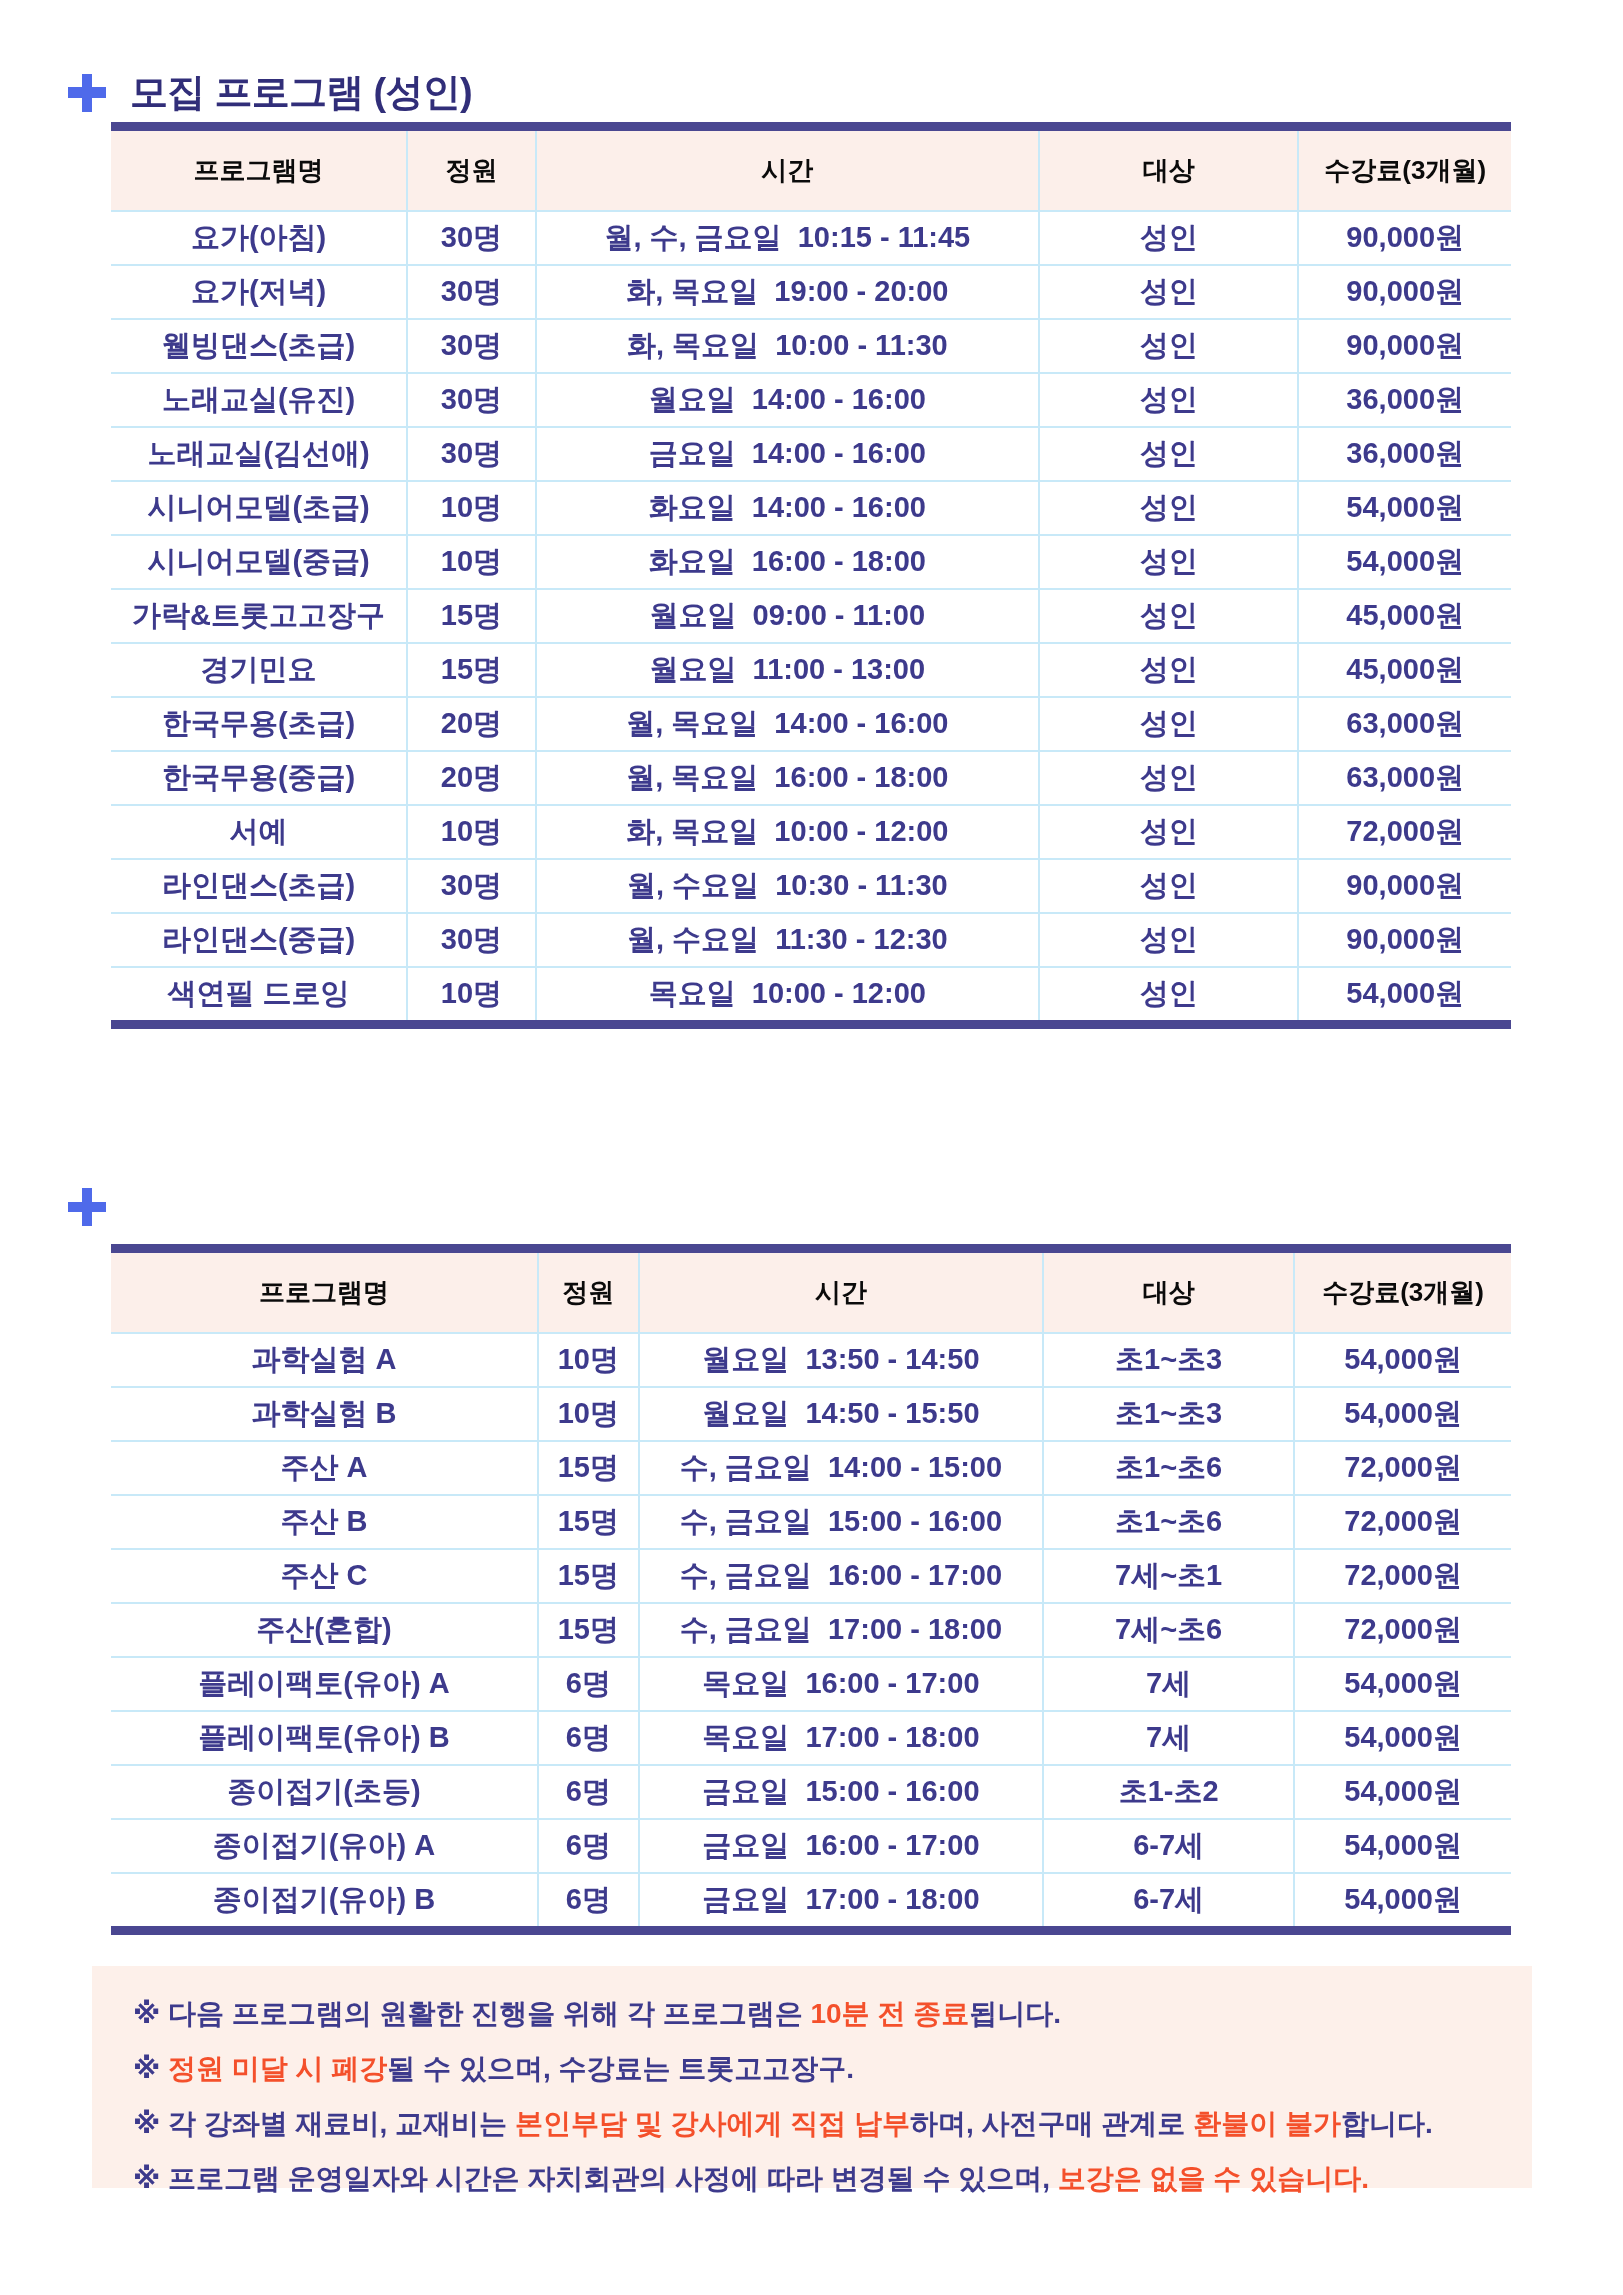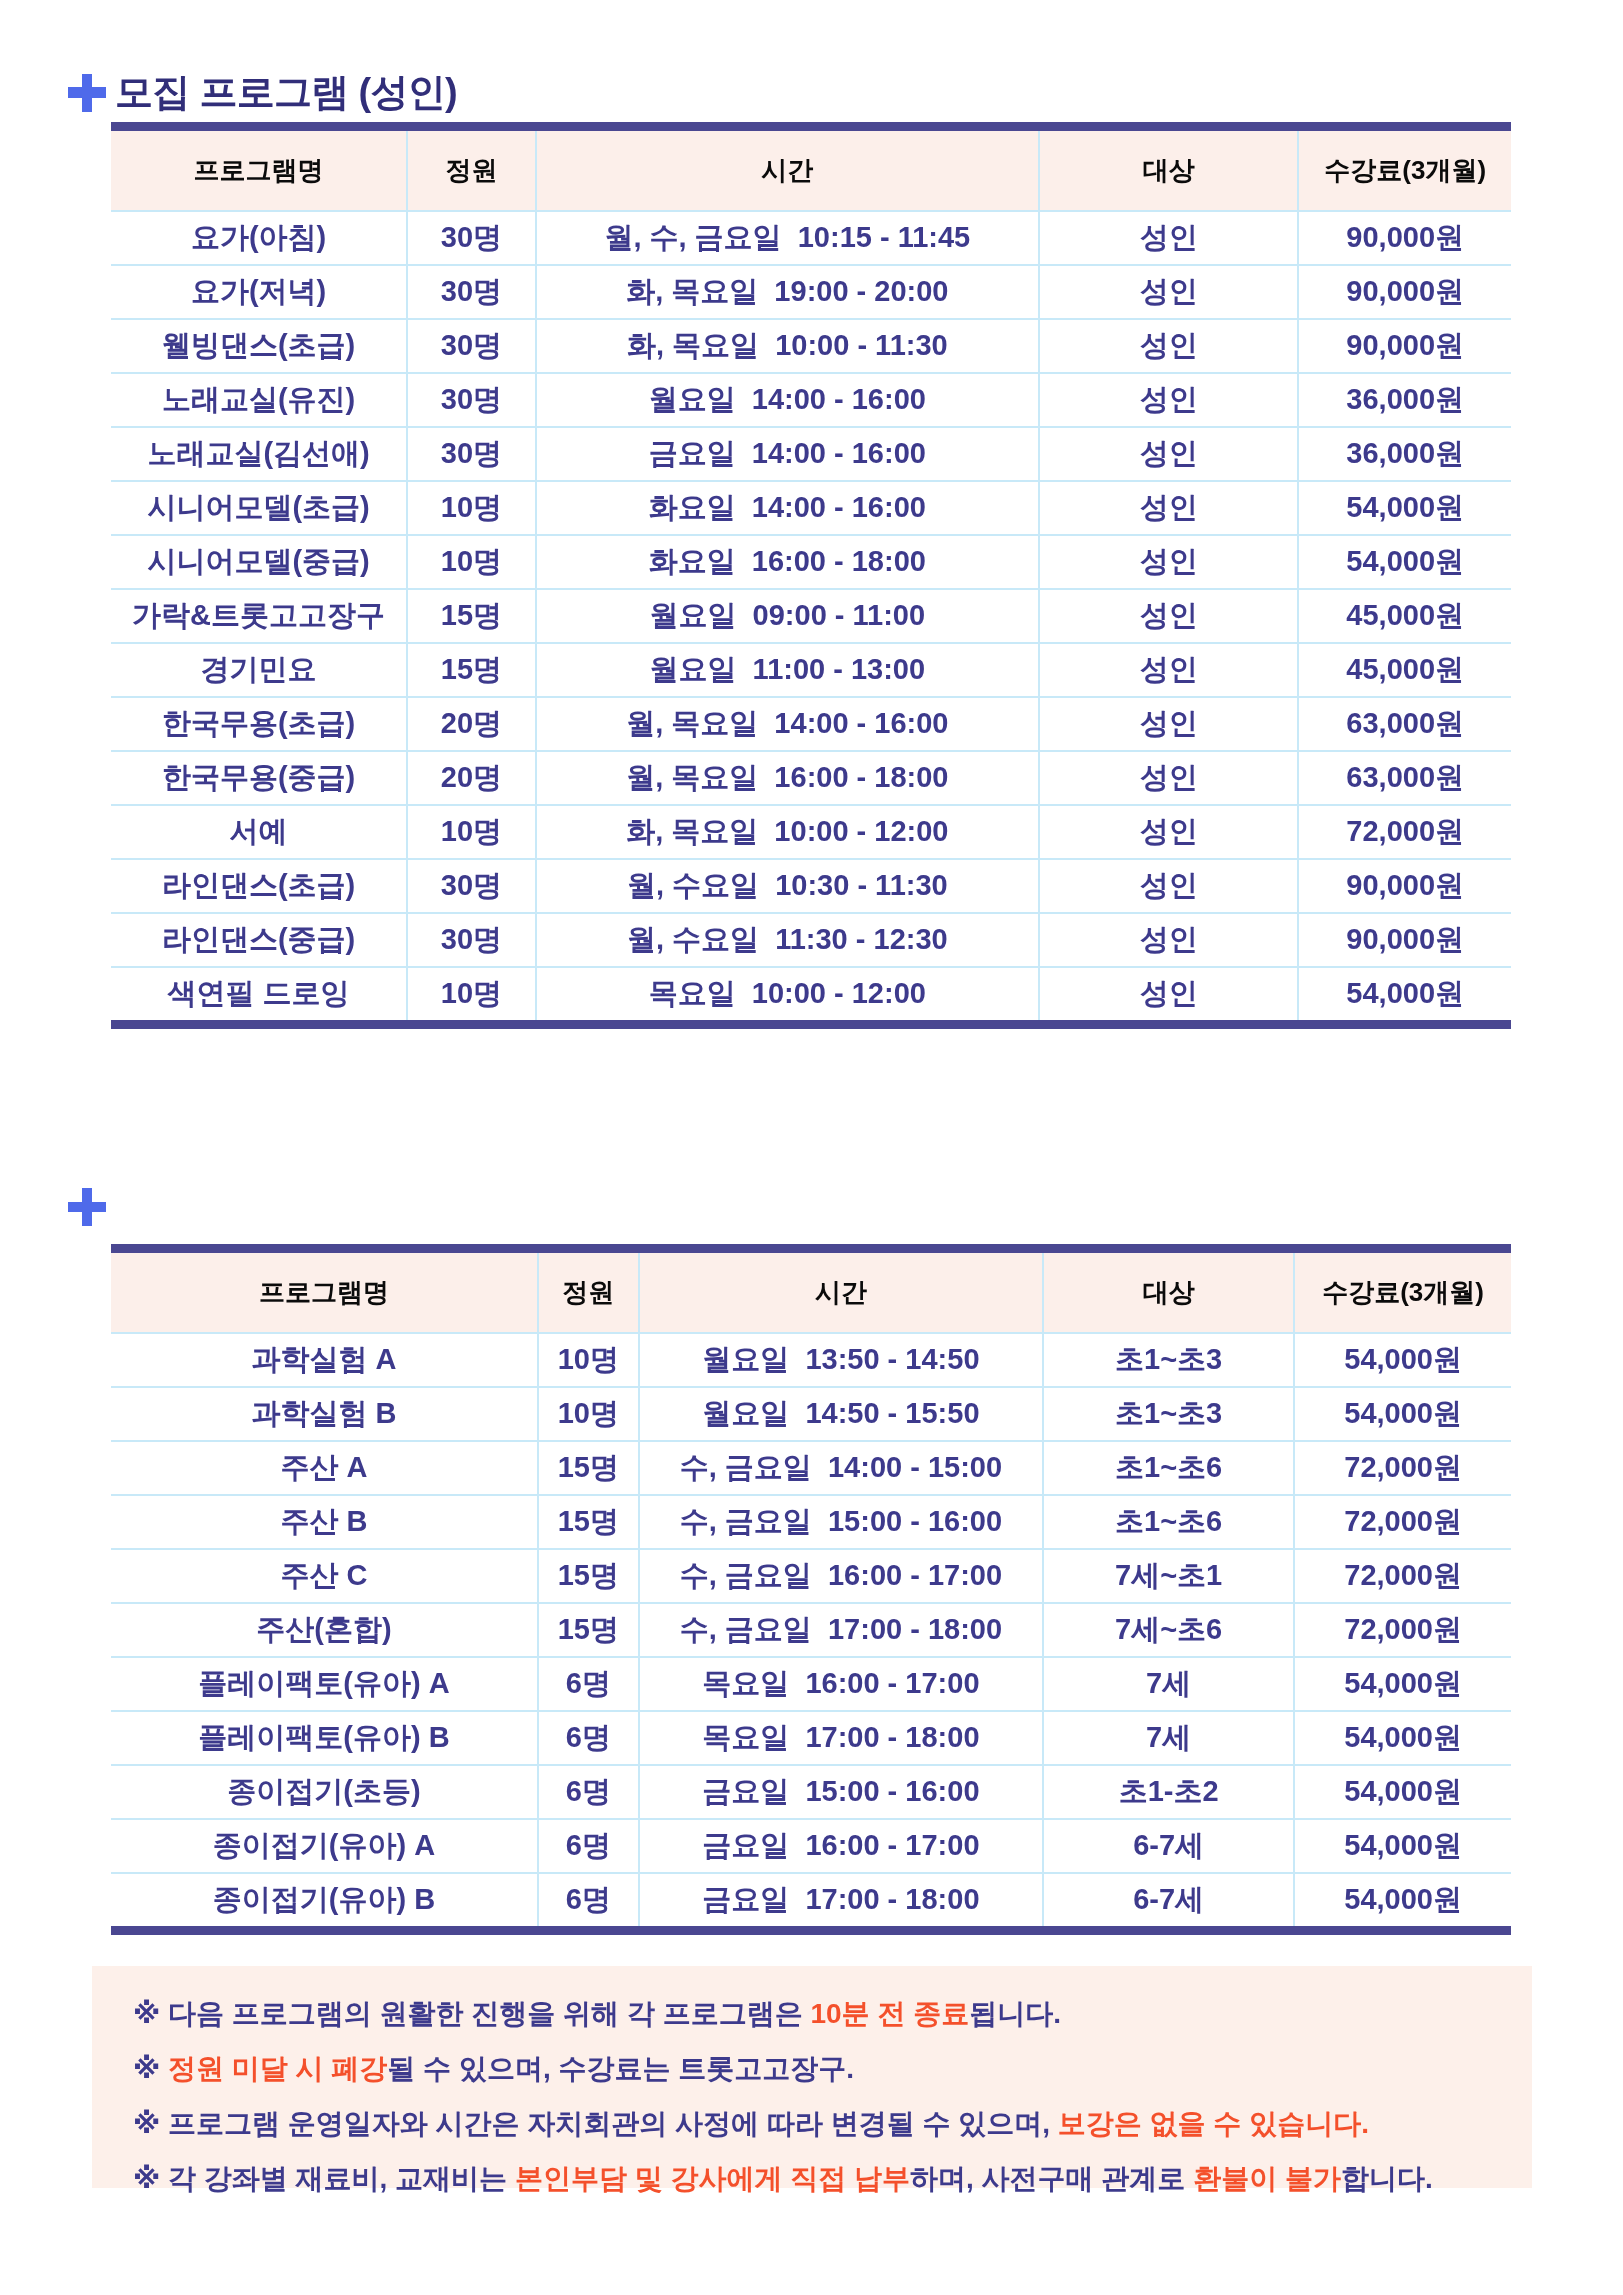--- a/index.html
+++ b/index.html
@@ -2,21 +2,21 @@
 <html style="font-size:10.5px"><head>
 <meta charset="utf-8">
 <style>
   html,body{margin:0;padding:0;}
   body{
     width:1623px;height:2295px;position:relative;background:#ffffff;
     font-family:"Liberation Sans","DejaVu Sans",sans-serif;
     overflow:hidden;
   }
   .section-title{
-    position:absolute;left:68px;display:flex;align-items:center;gap:9px;
+    position:absolute;left:68px;display:flex;align-items:center;gap:24px;
   }
   .section-title .plus{
     position:relative;width:38px;height:38px;flex:0 0 auto;
   }
   .section-title .plus::before{
     content:"";position:absolute;left:13.7px;top:0;width:10.5px;height:38px;background:#4F6AEA;
   }
   .section-title .plus::after{
     content:"";position:absolute;left:0;top:13.7px;width:38px;height:10.5px;background:#4F6AEA;
   }
@@ -266,16 +266,16 @@
         <td>금요일  17:00 - 18:00</td>
         <td>6-7세</td>
         <td>54,000원</td>
       </tr>
     </tbody>
 </table>
 
 <div class="notes-box">
     <div class="note-line"><span>※ 다음 프로그램의 원활한 진행을 위해 각 프로그램은 </span><span class="red">10분 전 종료</span><span>됩니다.</span></div>
     <div class="note-line"><span>※ </span><span class="red">정원 미달 시 폐강</span><span>될 수 있으며, 수강료는 트롯고고장구.</span></div>
+    <div class="note-line"><span>※ 각 강좌별 재료비, 교재비는 </span><span class="red">본인부담 및 강사에게 직접 납부</span><span>하며, 사전구매 관계로 </span><span class="red">환불이 불가</span><span>합니다.</span></div>
     <div class="note-line"><span>※ 프로그램 운영일자와 시간은 자치회관의 사정에 따라 변경될 수 있으며, </span><span class="red">보강은 없을 수 있습니다.</span></div>
-    <div class="note-line"><span>※ 각 강좌별 재료비, 교재비는 </span><span class="red">본인부담 및 강사에게 직접 납부</span><span>하며, 사전구매 관계로 </span><span class="red">환불이 불가</span><span>합니다.</span></div>
   </div>
 
 
 </body></html>

